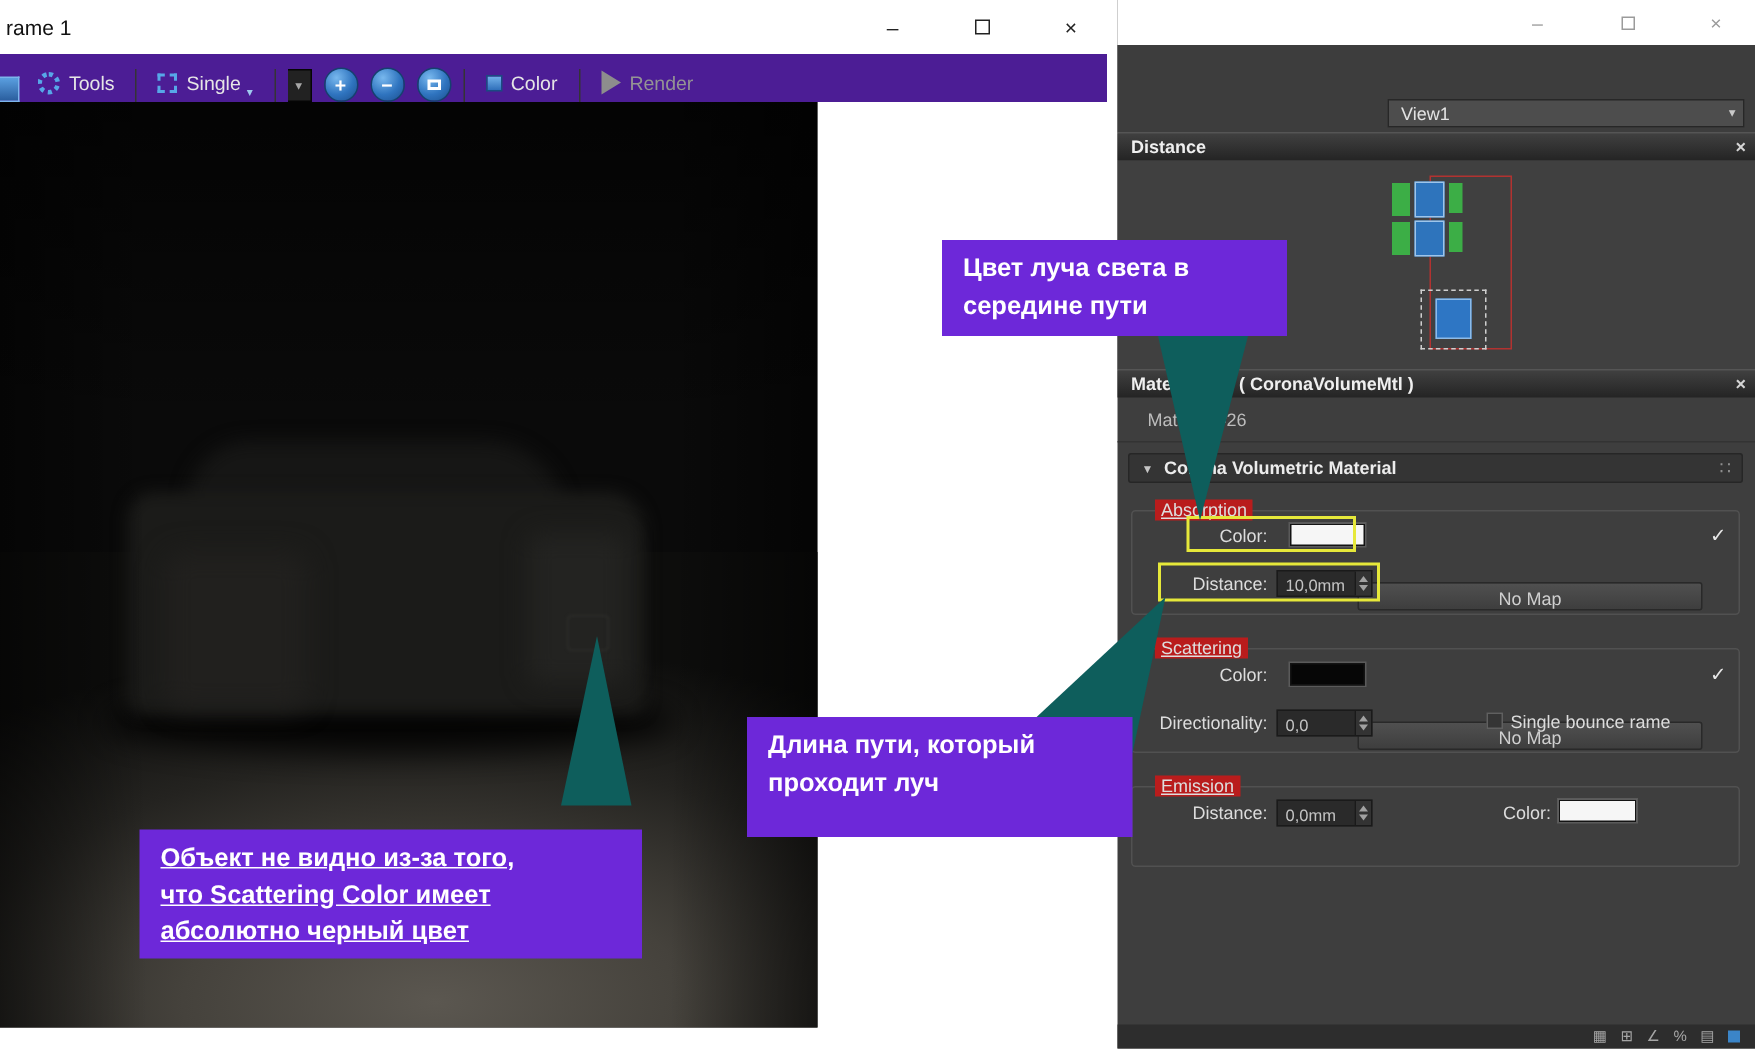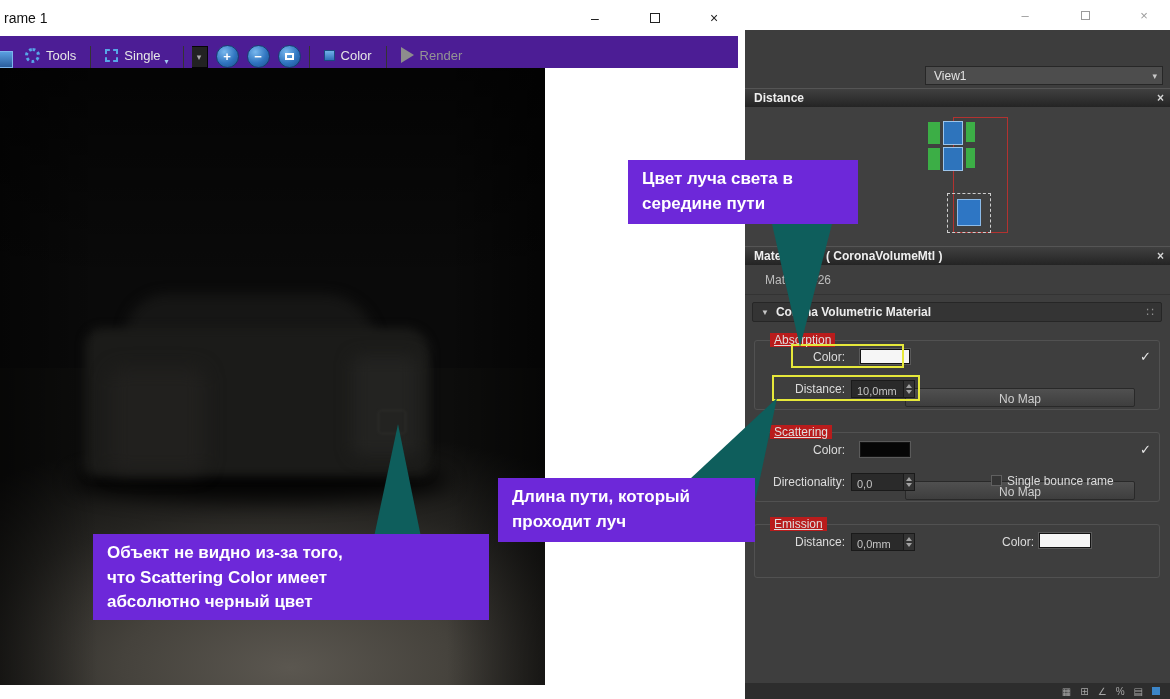--- a/index.html
+++ b/index.html
@@ -89,22 +89,22 @@
   .tri-dn { width:0; height:0; border-left:3px solid transparent; border-right:3px solid transparent; border-top:4px solid #a2a2a2; }
   .checkbox { position:absolute; width:11px; height:11px; background:#353535; border:1px solid #606060; }
 
   #bottom-strip { position:absolute; left:0; top:683px; right:0; height:16px; background:#2d2d2d; display:flex; align-items:center; justify-content:flex-end; gap:9px; padding-right:10px; color:#a6a6a6; font-size:10px; }
   #strip-blue { width:8px; height:8px; background:#3b85c8; }
 
   
   #tails { position:absolute; left:0; top:0; width:1170px; height:699px; z-index:50; pointer-events:none; }
   .note { position:absolute; z-index:55; background:#6d28d9; color:#ffffff; font-weight:bold; font-size:17px; line-height:1.45; padding:7px 14px; white-space:pre-line; }
   #note-color { left:628px; top:160px; width:230px; height:64px; }
-  #note-dist { left:498px; top:478px; width:257px; height:64px; }
-  #note-scat { left:93px; top:534px; width:396px; height:86px; }
+  #note-dist { left:498px; top:478px; width:257px; height:80px; }
+  #note-scat { left:93px; top:553px; width:335px; height:86px;text-decoration:underline; }
   .hl { position:absolute; z-index:30; border:2px solid #e6e83a; }
   #hl-color { left:791px; top:344px; width:113px; height:24px; }
   #hl-dist { left:772px; top:375px; width:148px; height:26px; }
 </style>
 </head>
 <body>
 
 <div id="vfb">
   <div id="vfb-titlebar">
     <span id="vfb-title">rame 1</span>

